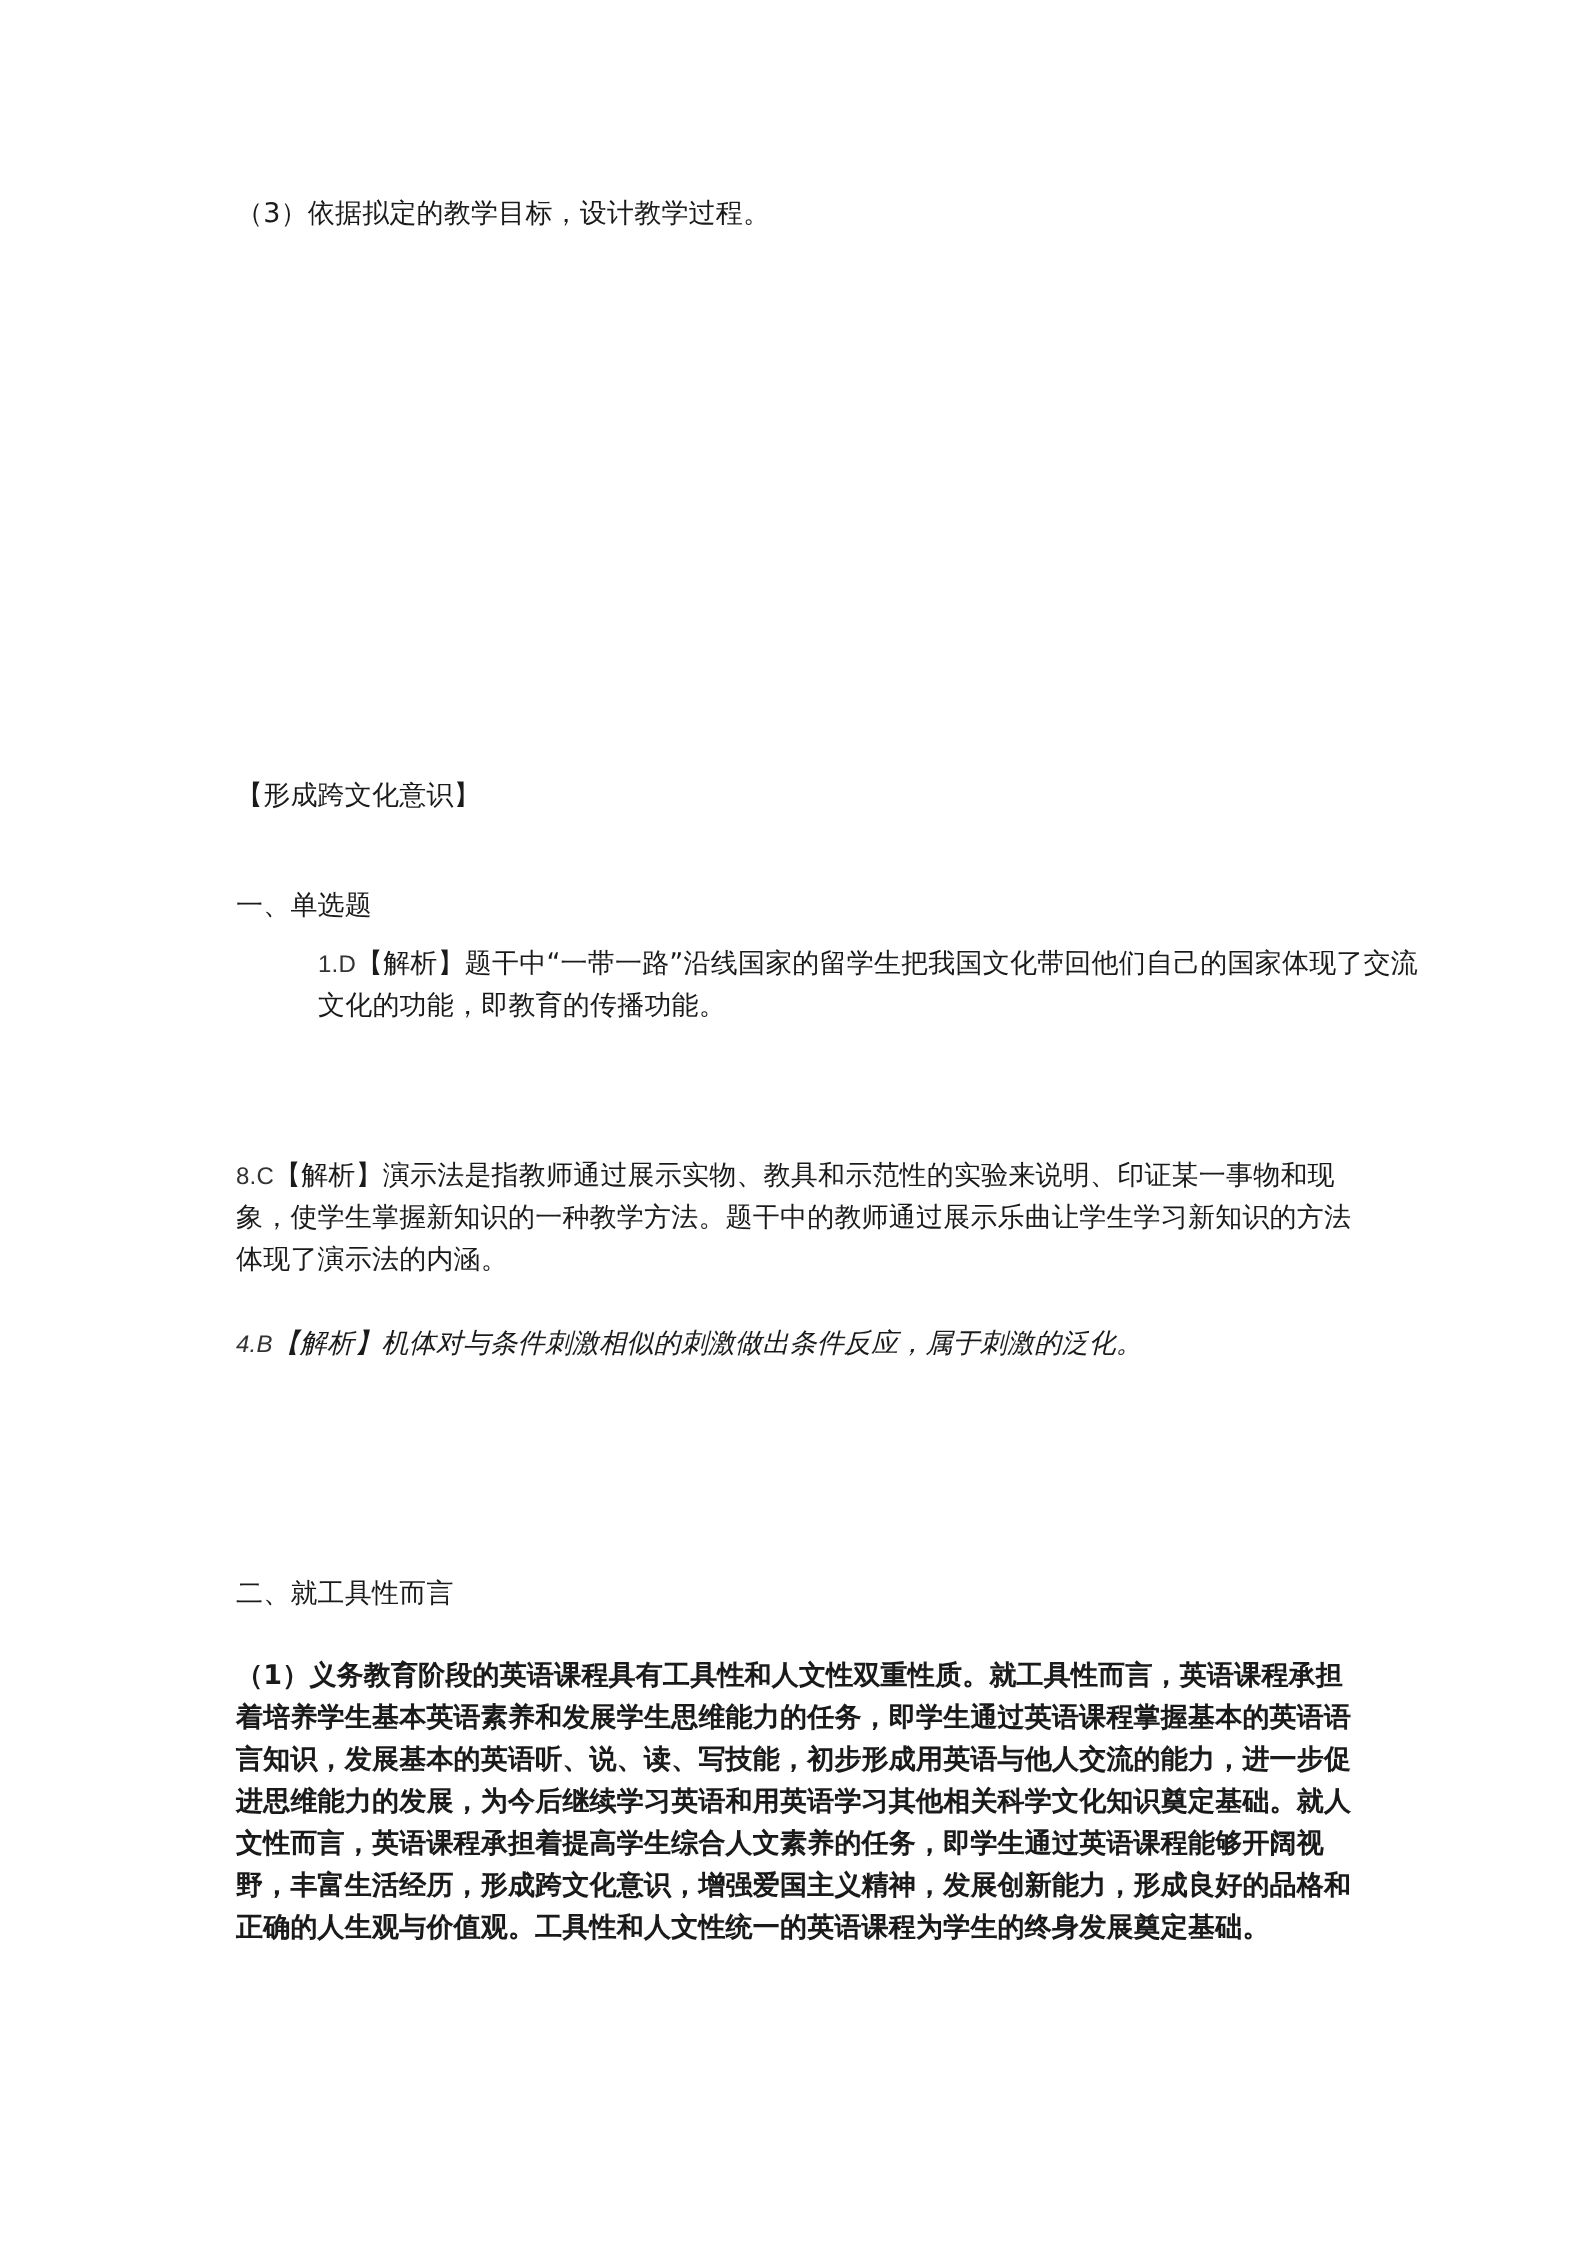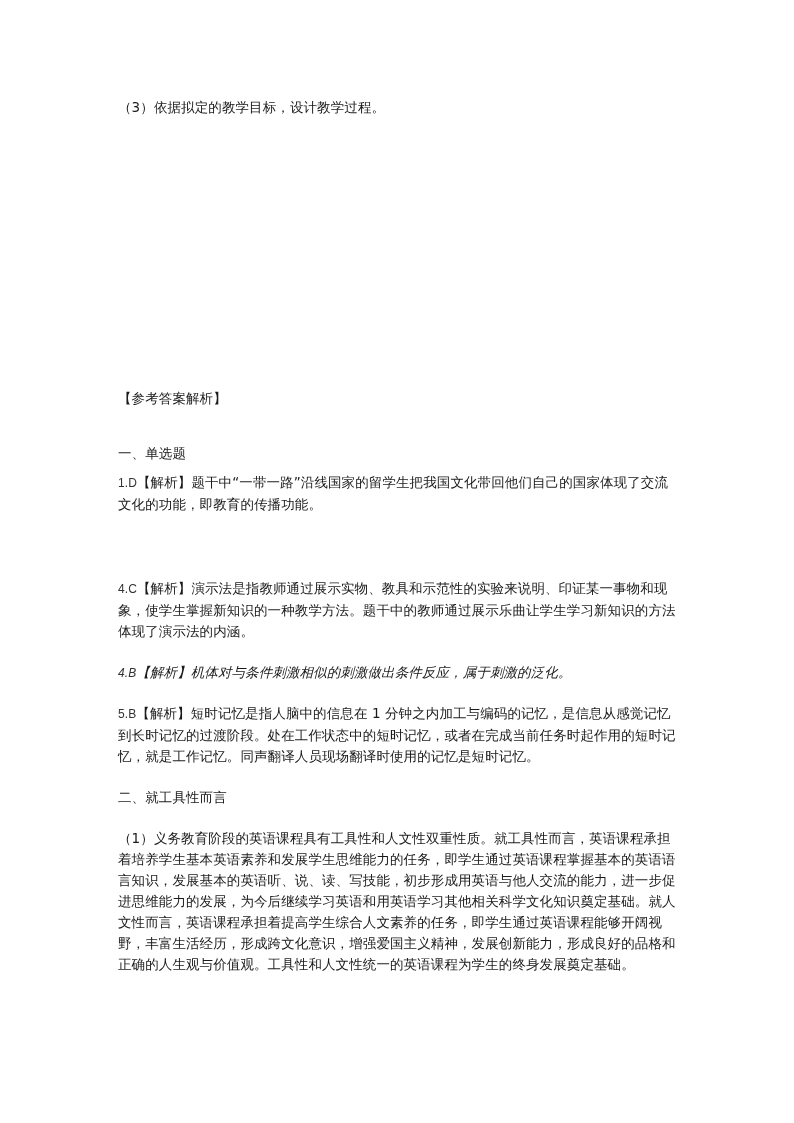--- a/index.html
+++ b/index.html
@@ -40,38 +40,35 @@
     font-weight: normal;
   }
 </style>
 </head>
 <body>
 
 <div class="page">
 
   <p class="blk" style="top:97px;">（3）依据拟定的教学目标，设计教学过程。</p>
 
-  <p class="blk" style="top:388px;">【参考答案解析】</p>
+  <p class="blk" style="top:388px;">【形成跨文化意识】</p>
 
   <p class="blk" style="top:443px;">一、单选题</p>
 
-  <p class="blk" style="top:472px;">
+  <p class="blk" style="top:472px;margin-left:41px;">
     <span class="num">1.D</span><span class="tag">【解析】</span><span>题干中“一带一路”沿线国家的留学生把我国文化带回他们自己的国家体现了交流文化的功能，即教育的传播功能。</span>
   </p>
 
 
   <p class="blk" style="top:578px;">
-    <span class="num">4.C</span><span class="tag">【解析】</span><span>演示法是指教师通过展示实物、教具和示范性的实验来说明、印证某一事物和现象，使学生掌握新知识的一种教学方法。题干中的教师通过展示乐曲让学生学习新知识的方法体现了演示法的内涵。</span>
+    <span class="num">8.C</span><span class="tag">【解析】</span><span>演示法是指教师通过展示实物、教具和示范性的实验来说明、印证某一事物和现象，使学生掌握新知识的一种教学方法。题干中的教师通过展示乐曲让学生学习新知识的方法体现了演示法的内涵。</span>
   </p>
 
   <p class="blk" style="top:662px;font-style:italic;">
     <span class="num">4.B</span><span class="tag">【解析】</span><span>机体对与条件刺激相似的刺激做出条件反应，属于刺激的泛化。</span>
   </p>
 
-  <p class="blk" style="top:703px;">
-    <span class="num">5.B</span><span class="tag">【解析】</span><span>短时记忆是指人脑中的信息在 1 分钟之内加工与编码的记忆，是信息从感觉记忆到长时记忆的过渡阶段。处在工作状态中的短时记忆，或者在完成当前任务时起作用的短时记忆，就是工作记忆。同声翻译人员现场翻译时使用的记忆是短时记忆。</span>
-  </p>
 
   <p class="blk" style="top:787px;">二、就工具性而言</p>
 
-  <p class="blk" style="top:828px;">（1）义务教育阶段的英语课程具有工具性和人文性双重性质。就工具性而言，英语课程承担着培养学生基本英语素养和发展学生思维能力的任务，即学生通过英语课程掌握基本的英语语言知识，发展基本的英语听、说、读、写技能，初步形成用英语与他人交流的能力，进一步促进思维能力的发展，为今后继续学习英语和用英语学习其他相关科学文化知识奠定基础。就人文性而言，英语课程承担着提高学生综合人文素养的任务，即学生通过英语课程能够开阔视野，丰富生活经历，形成跨文化意识，增强爱国主义精神，发展创新能力，形成良好的品格和正确的人生观与价值观。工具性和人文性统一的英语课程为学生的终身发展奠定基础。</p>
+  <p class="blk" style="top:828px;font-weight:bold;">（1）义务教育阶段的英语课程具有工具性和人文性双重性质。就工具性而言，英语课程承担着培养学生基本英语素养和发展学生思维能力的任务，即学生通过英语课程掌握基本的英语语言知识，发展基本的英语听、说、读、写技能，初步形成用英语与他人交流的能力，进一步促进思维能力的发展，为今后继续学习英语和用英语学习其他相关科学文化知识奠定基础。就人文性而言，英语课程承担着提高学生综合人文素养的任务，即学生通过英语课程能够开阔视野，丰富生活经历，形成跨文化意识，增强爱国主义精神，发展创新能力，形成良好的品格和正确的人生观与价值观。工具性和人文性统一的英语课程为学生的终身发展奠定基础。</p>
 
 </div>
 
 </body></html>

